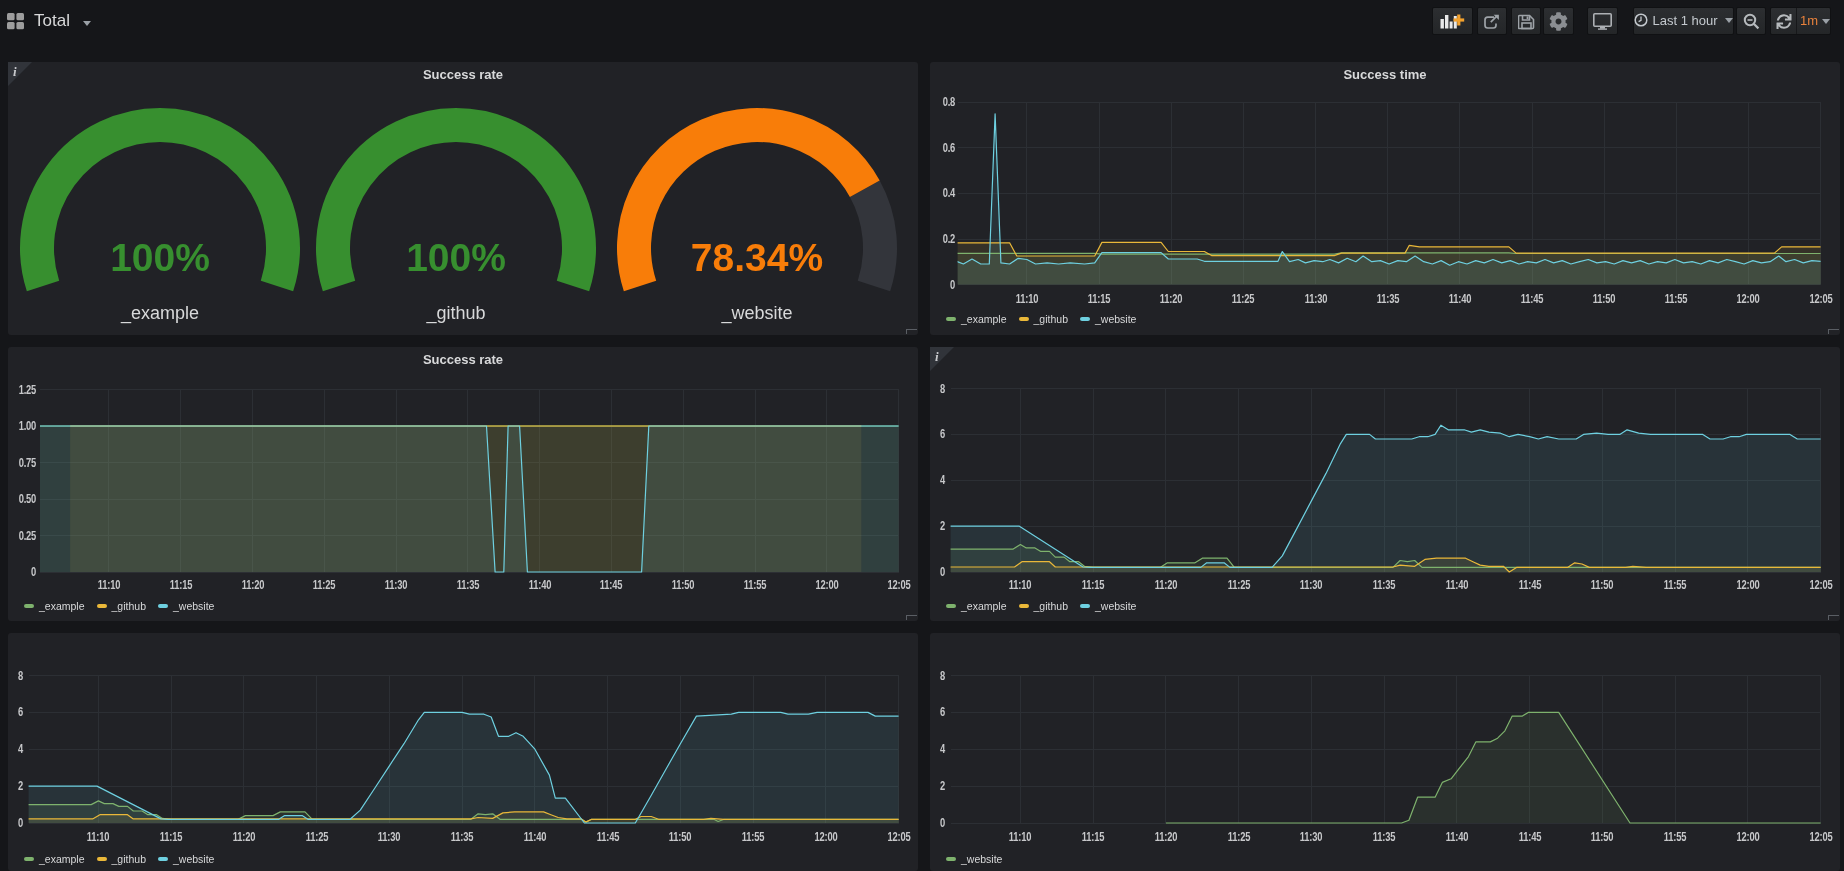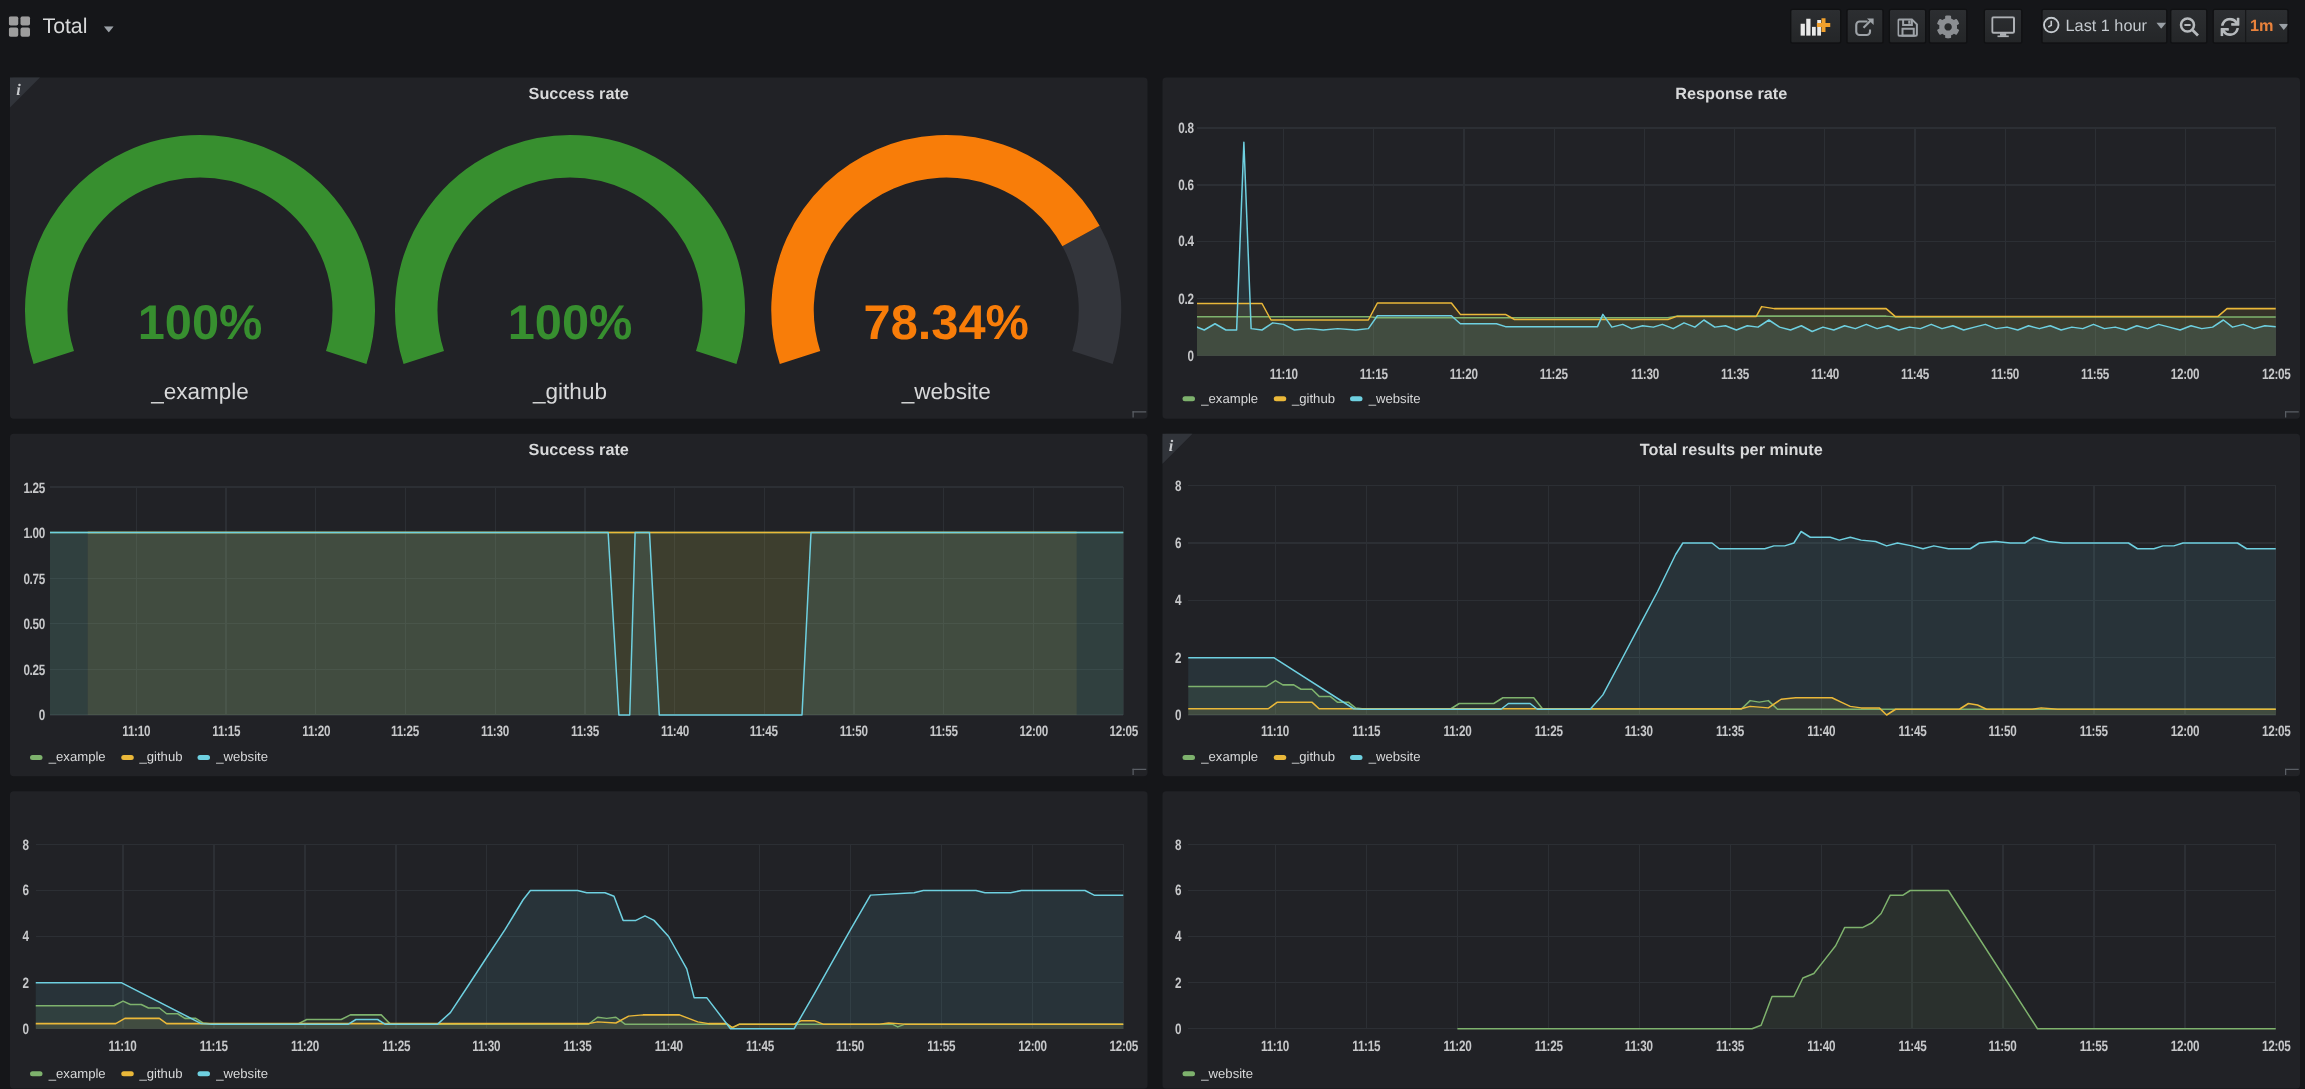--- a/index.html
+++ b/index.html
@@ -71,21 +71,21 @@
         <path d="M0 0L8 0L4 5Z" fill="#9aa0a6"></path>
       </svg></div>
     <div class="btn" style="left:1736px;width:30px"><svg width="17" height="17" style="margin-top:5px">
         <circle cx="7" cy="7" r="5.2" fill="none" stroke="#b6babd" stroke-width="2"></circle>
 <line x1="4.5" y1="7" x2="9.5" y2="7" stroke="#b6babd" stroke-width="1.6"></line>
 <line x1="11" y1="11" x2="15.4" y2="15.4" stroke="#b6babd" stroke-width="2.2"></line>
       </svg></div>
     <div class="btn" style="left:1770px;width:61px;white-space:nowrap;overflow:hidden">
 <span style="display:inline-block;vertical-align:top;width:26px;text-align:center;border-right:1px solid #17181a;height:26px"><svg width="16" height="15" style="margin-top:6px" viewBox="0 0 512 512">
           <path fill="#b6babd" d="M440.65 12.57l4 82.77A247.16 247.16 0 0 0 255.83 8C134.73 8 33.91 94.92 12.29 209.82A12 12 0 0 0 24.09 224h49.05a12 12 0 0 0 11.67-9.26 175.91 175.91 0 0 1 317-56.94l-101.46-4.86a12 12 0 0 0-12.57 12v47.41a12 12 0 0 0 12 12H500a12 12 0 0 0 12-12V12a12 12 0 0 0-12-12h-47.37a12 12 0 0 0-11.98 12.57zM255.83 432a175.61 175.61 0 0 1-146-77.8l101.8 4.87a12 12 0 0 0 12.57-12v-47.4a12 12 0 0 0-12-12H12a12 12 0 0 0-12 12V500a12 12 0 0 0 12 12h47.35a12 12 0 0 0 12-12.6l-4.15-82.57A247.17 247.17 0 0 0 255.83 504c121.11 0 221.93-86.92 243.55-201.82a12 12 0 0 0-11.8-14.18h-49.05a12 12 0 0 0-11.67 9.26A175.86 175.86 0 0 1 255.83 432z"></path>
-        </svg></span><span style="display:inline-block;vertical-align:top;line-height:26px;color:#e9823c;font-weight:bold;font-size:13px;margin-left:3px">1m</span><svg width="8" height="5" style="margin-left:4px;margin-top:11px">
+        </svg></span><span style="display:inline-block;vertical-align:top;line-height:26px;color:#e9823c;font-weight:normal;font-size:13px;margin-left:3px">1m</span><svg width="8" height="5" style="margin-left:4px;margin-top:11px">
         <path d="M0 0L8 0L4 5Z" fill="#9aa0a6"></path>
       </svg></div>
   </div>
 <div class="panel" style="left:8px;top:62px;width:910px;height:273px">
     <div class="icorner">
       <i>i</i>
     </div>
     <div class="ptitle">Success rate</div>
     <svg width="910" height="273" style="position:absolute;left:0;top:0">
       <path d="M35.02 224.01A123 123 0 1 1 268.98 224.01" fill="none" stroke="#378F2F" stroke-width="34"></path>
@@ -95,21 +95,21 @@
       <text x="448" y="209" text-anchor="middle" font-size="39" font-weight="bold" fill="#378F2F" font-family="Liberation Sans, sans-serif">100%</text>
       <text x="448" y="257" text-anchor="middle" font-size="18" fill="#d8d9da" font-family="Liberation Sans, sans-serif">_github</text>
       <path d="M856.80 126.77A123 123 0 0 1 865.98 224.01" fill="none" stroke="#33353b" stroke-width="34"></path>
       <path d="M632.02 224.01A123 123 0 0 1 856.80 126.77" fill="none" stroke="#F87D09" stroke-width="34"></path>
       <text x="749" y="209" text-anchor="middle" font-size="39" font-weight="bold" fill="#F87D09" font-family="Liberation Sans, sans-serif">78.34%</text>
       <text x="749" y="257" text-anchor="middle" font-size="18" fill="#d8d9da" font-family="Liberation Sans, sans-serif">_website</text>
     </svg>
     <div class="rsz"></div>
   </div>
 <div class="panel" style="left:930px;top:62px;width:910px;height:273px">
-    <div class="ptitle">Response rate</div>
+    <div class="ptitle">Success time</div>
     <svg width="910" height="273" style="position:absolute;left:0;top:0" shape-rendering="crispEdges">
       <line x1="27.6" y1="222.5" x2="890.6" y2="222.5" stroke="#2c2f34" stroke-width="1"></line>
       <line x1="27.6" y1="177.0" x2="890.6" y2="177.0" stroke="#2c2f34" stroke-width="1"></line>
       <line x1="27.6" y1="131.4" x2="890.6" y2="131.4" stroke="#2c2f34" stroke-width="1"></line>
       <line x1="27.6" y1="85.9" x2="890.6" y2="85.9" stroke="#2c2f34" stroke-width="1"></line>
       <line x1="27.6" y1="40.4" x2="890.6" y2="40.4" stroke="#2c2f34" stroke-width="1"></line>
       <line x1="96.9" y1="40.4" x2="96.9" y2="222.5" stroke="#2c2f34" stroke-width="1"></line>
       <line x1="169.0" y1="40.4" x2="169.0" y2="222.5" stroke="#2c2f34" stroke-width="1"></line>
       <line x1="241.2" y1="40.4" x2="241.2" y2="222.5" stroke="#2c2f34" stroke-width="1"></line>
       <line x1="313.3" y1="40.4" x2="313.3" y2="222.5" stroke="#2c2f34" stroke-width="1"></line>
@@ -220,21 +220,20 @@
       <span class="li"><span class="dash" style="background:#7EB26D"></span>_example</span>
       <span class="li"><span class="dash" style="background:#EAB839"></span>_github</span>
       <span class="li"><span class="dash" style="background:#6ED0E0"></span>_website</span>
     </div>
     <div class="rsz"></div>
   </div>
 <div class="panel" style="left:930px;top:347px;width:910px;height:274px">
     <div class="icorner">
       <i>i</i>
     </div>
-    <div class="ptitle">Total results per minute</div>
     <svg width="910" height="274" style="position:absolute;left:0;top:0" shape-rendering="crispEdges">
       <line x1="20.6" y1="225.0" x2="890.6" y2="225.0" stroke="#2c2f34" stroke-width="1"></line>
       <line x1="20.6" y1="179.1" x2="890.6" y2="179.1" stroke="#2c2f34" stroke-width="1"></line>
       <line x1="20.6" y1="133.2" x2="890.6" y2="133.2" stroke="#2c2f34" stroke-width="1"></line>
       <line x1="20.6" y1="87.4" x2="890.6" y2="87.4" stroke="#2c2f34" stroke-width="1"></line>
       <line x1="20.6" y1="41.5" x2="890.6" y2="41.5" stroke="#2c2f34" stroke-width="1"></line>
       <line x1="90.4" y1="41.5" x2="90.4" y2="225" stroke="#2c2f34" stroke-width="1"></line>
       <line x1="163.2" y1="41.5" x2="163.2" y2="225" stroke="#2c2f34" stroke-width="1"></line>
       <line x1="235.9" y1="41.5" x2="235.9" y2="225" stroke="#2c2f34" stroke-width="1"></line>
       <line x1="308.7" y1="41.5" x2="308.7" y2="225" stroke="#2c2f34" stroke-width="1"></line>

